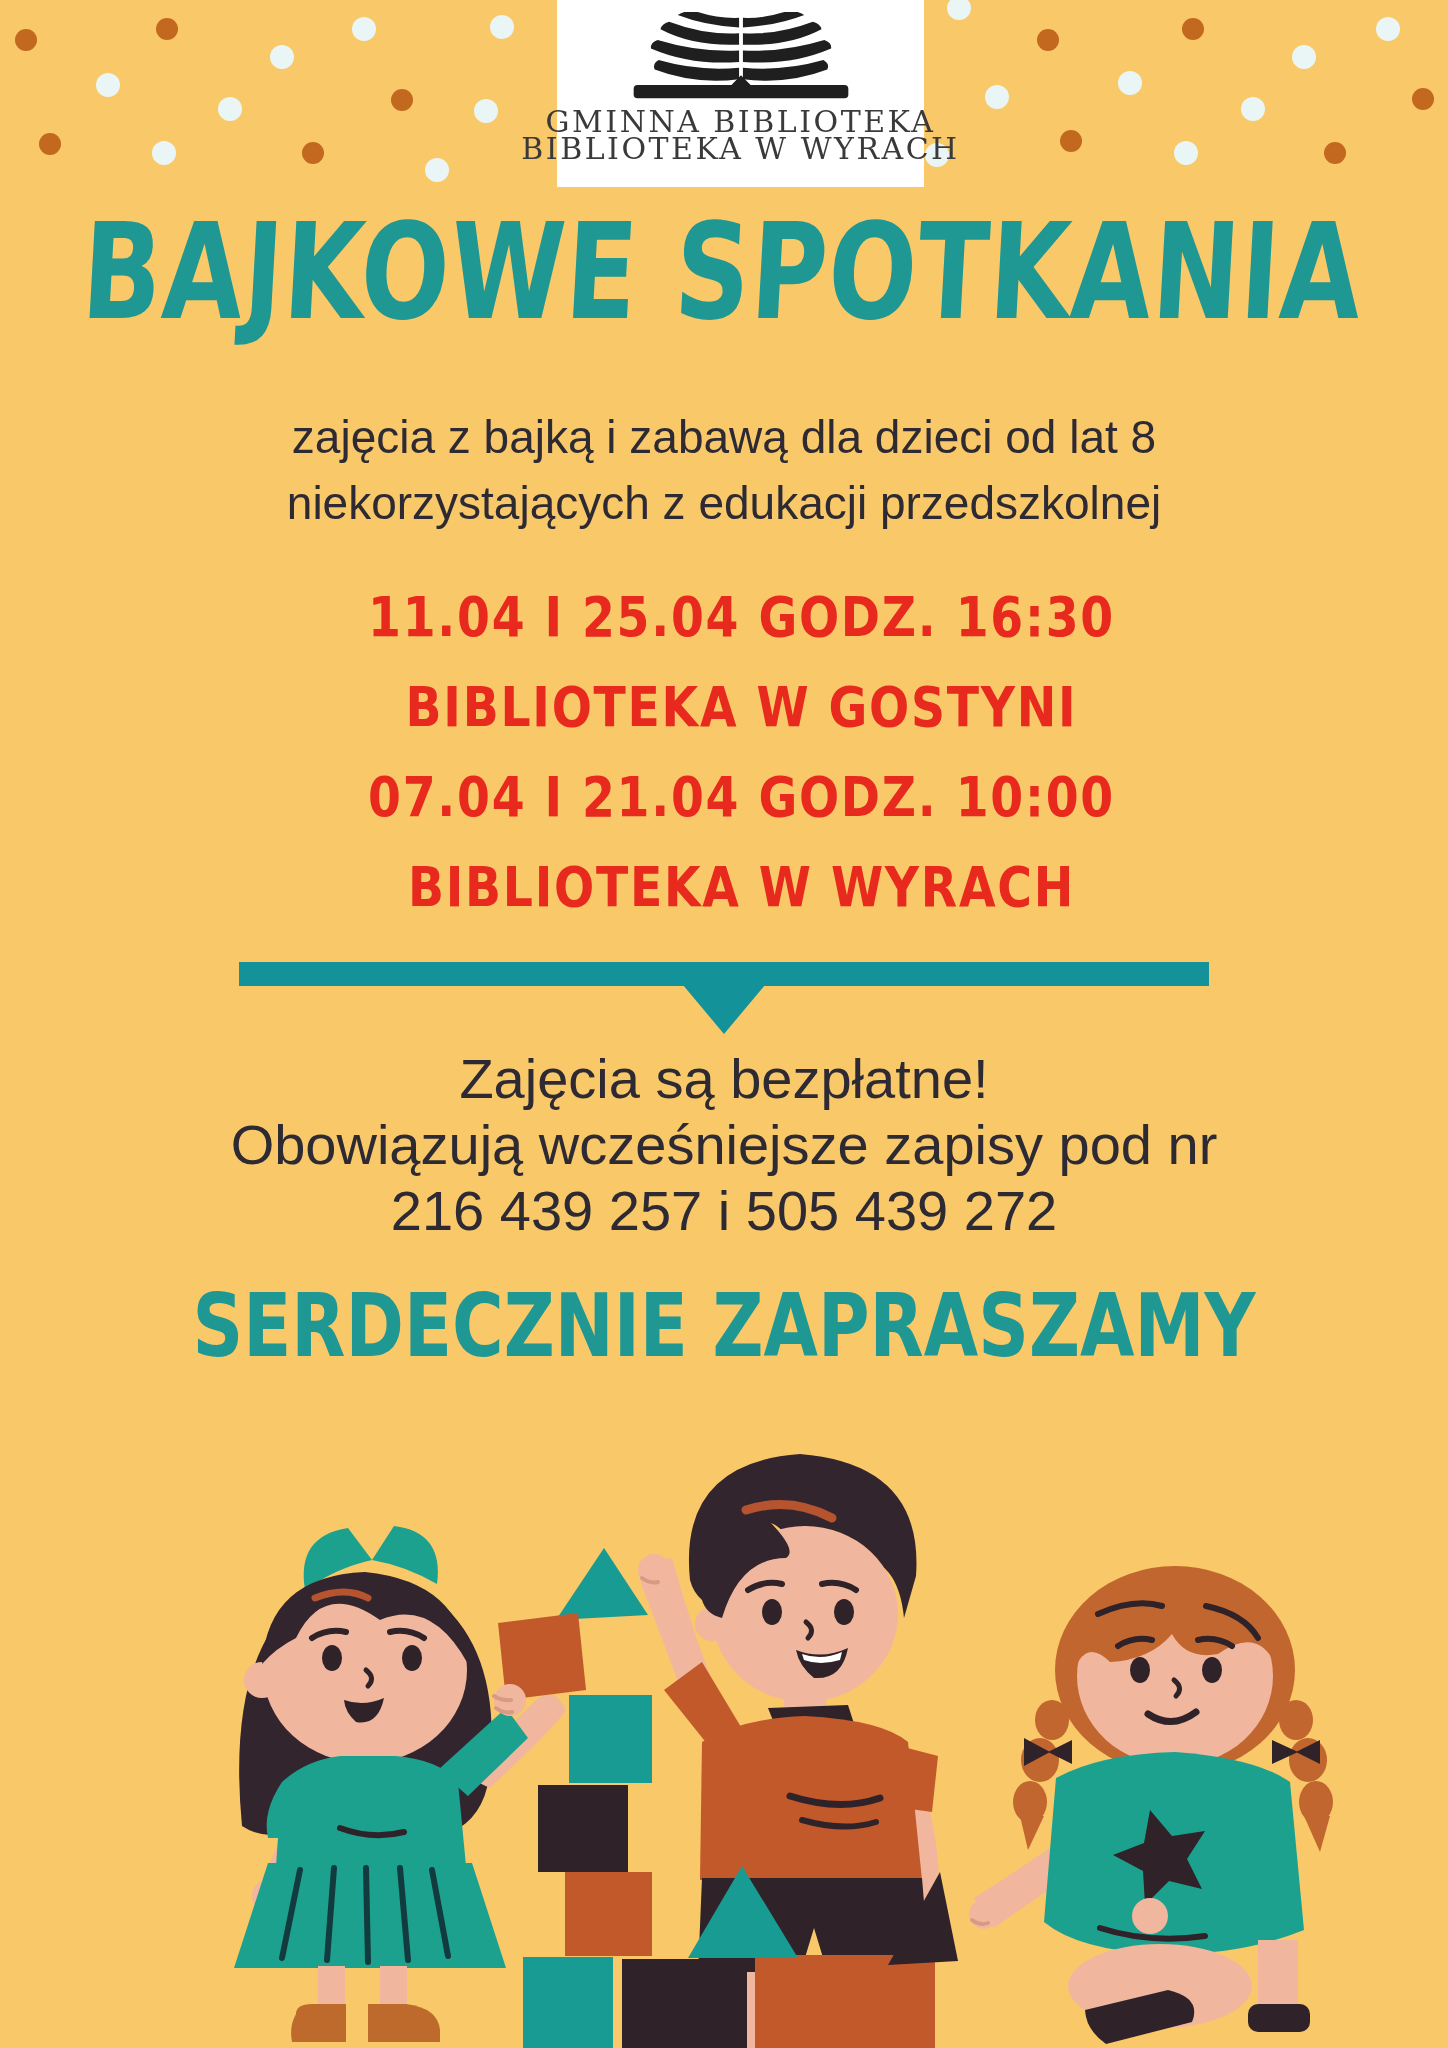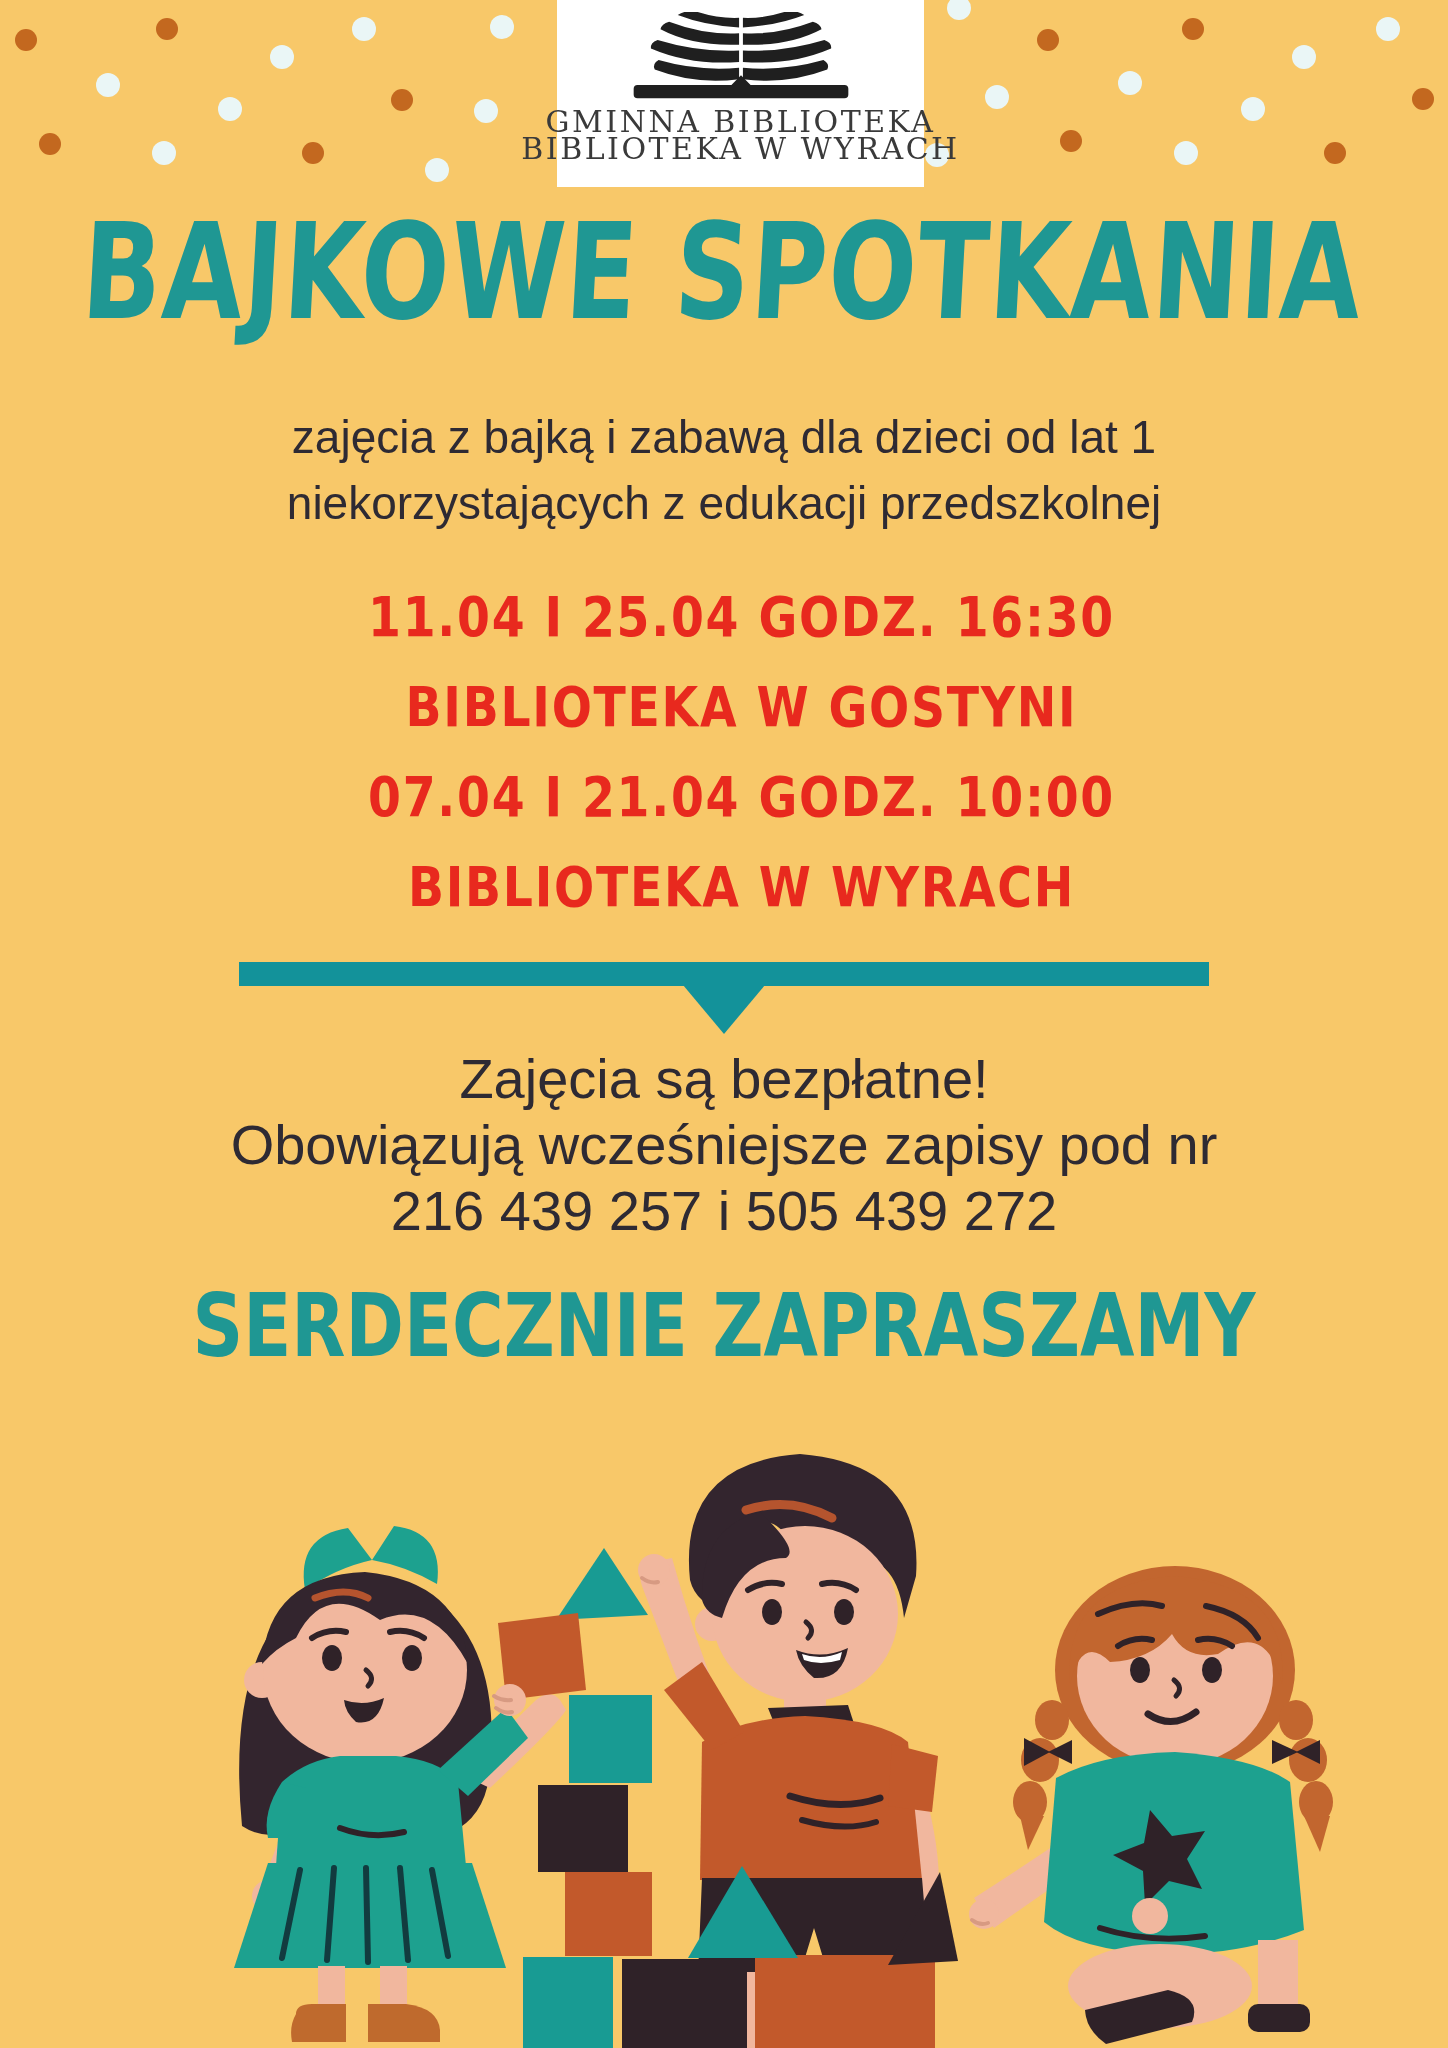--- a/index.html
+++ b/index.html
@@ -120,21 +120,21 @@
         <path d="M12,76 L110,76 L120,66 L130,76 L228,76 Q232,76 232,80 L232,86 Q232,90 228,90 L12,90 Q8,90 8,86 L8,80 Q8,76 12,76 Z"></path>
       </g>
     </svg>
     <div class="logo-text">GMINNA BIBLIOTEKA</div>
     <div class="logo-text">BIBLIOTEKA W WYRACH</div>
   </div>
 
   <div class="title">BAJKOWE SPOTKANIA</div>
 
   <div class="subtitle">
-    <div>zajęcia z bajką i zabawą dla dzieci od lat 1</div>
+    <div>zajęcia z bajką i zabawą dla dzieci od lat 8</div>
     <div>niekorzystających z edukacji przedszkolnej</div>
   </div>
 
   <div class="schedule">
     <div class="schedule-line">11.04 I 25.04 GODZ. 16:30</div>
     <div class="schedule-line">BIBLIOTEKA W GOSTYNI</div>
     <div class="schedule-line">07.04 I 21.04 GODZ. 10:00</div>
     <div class="schedule-line">BIBLIOTEKA W WYRACH</div>
   </div>
 

